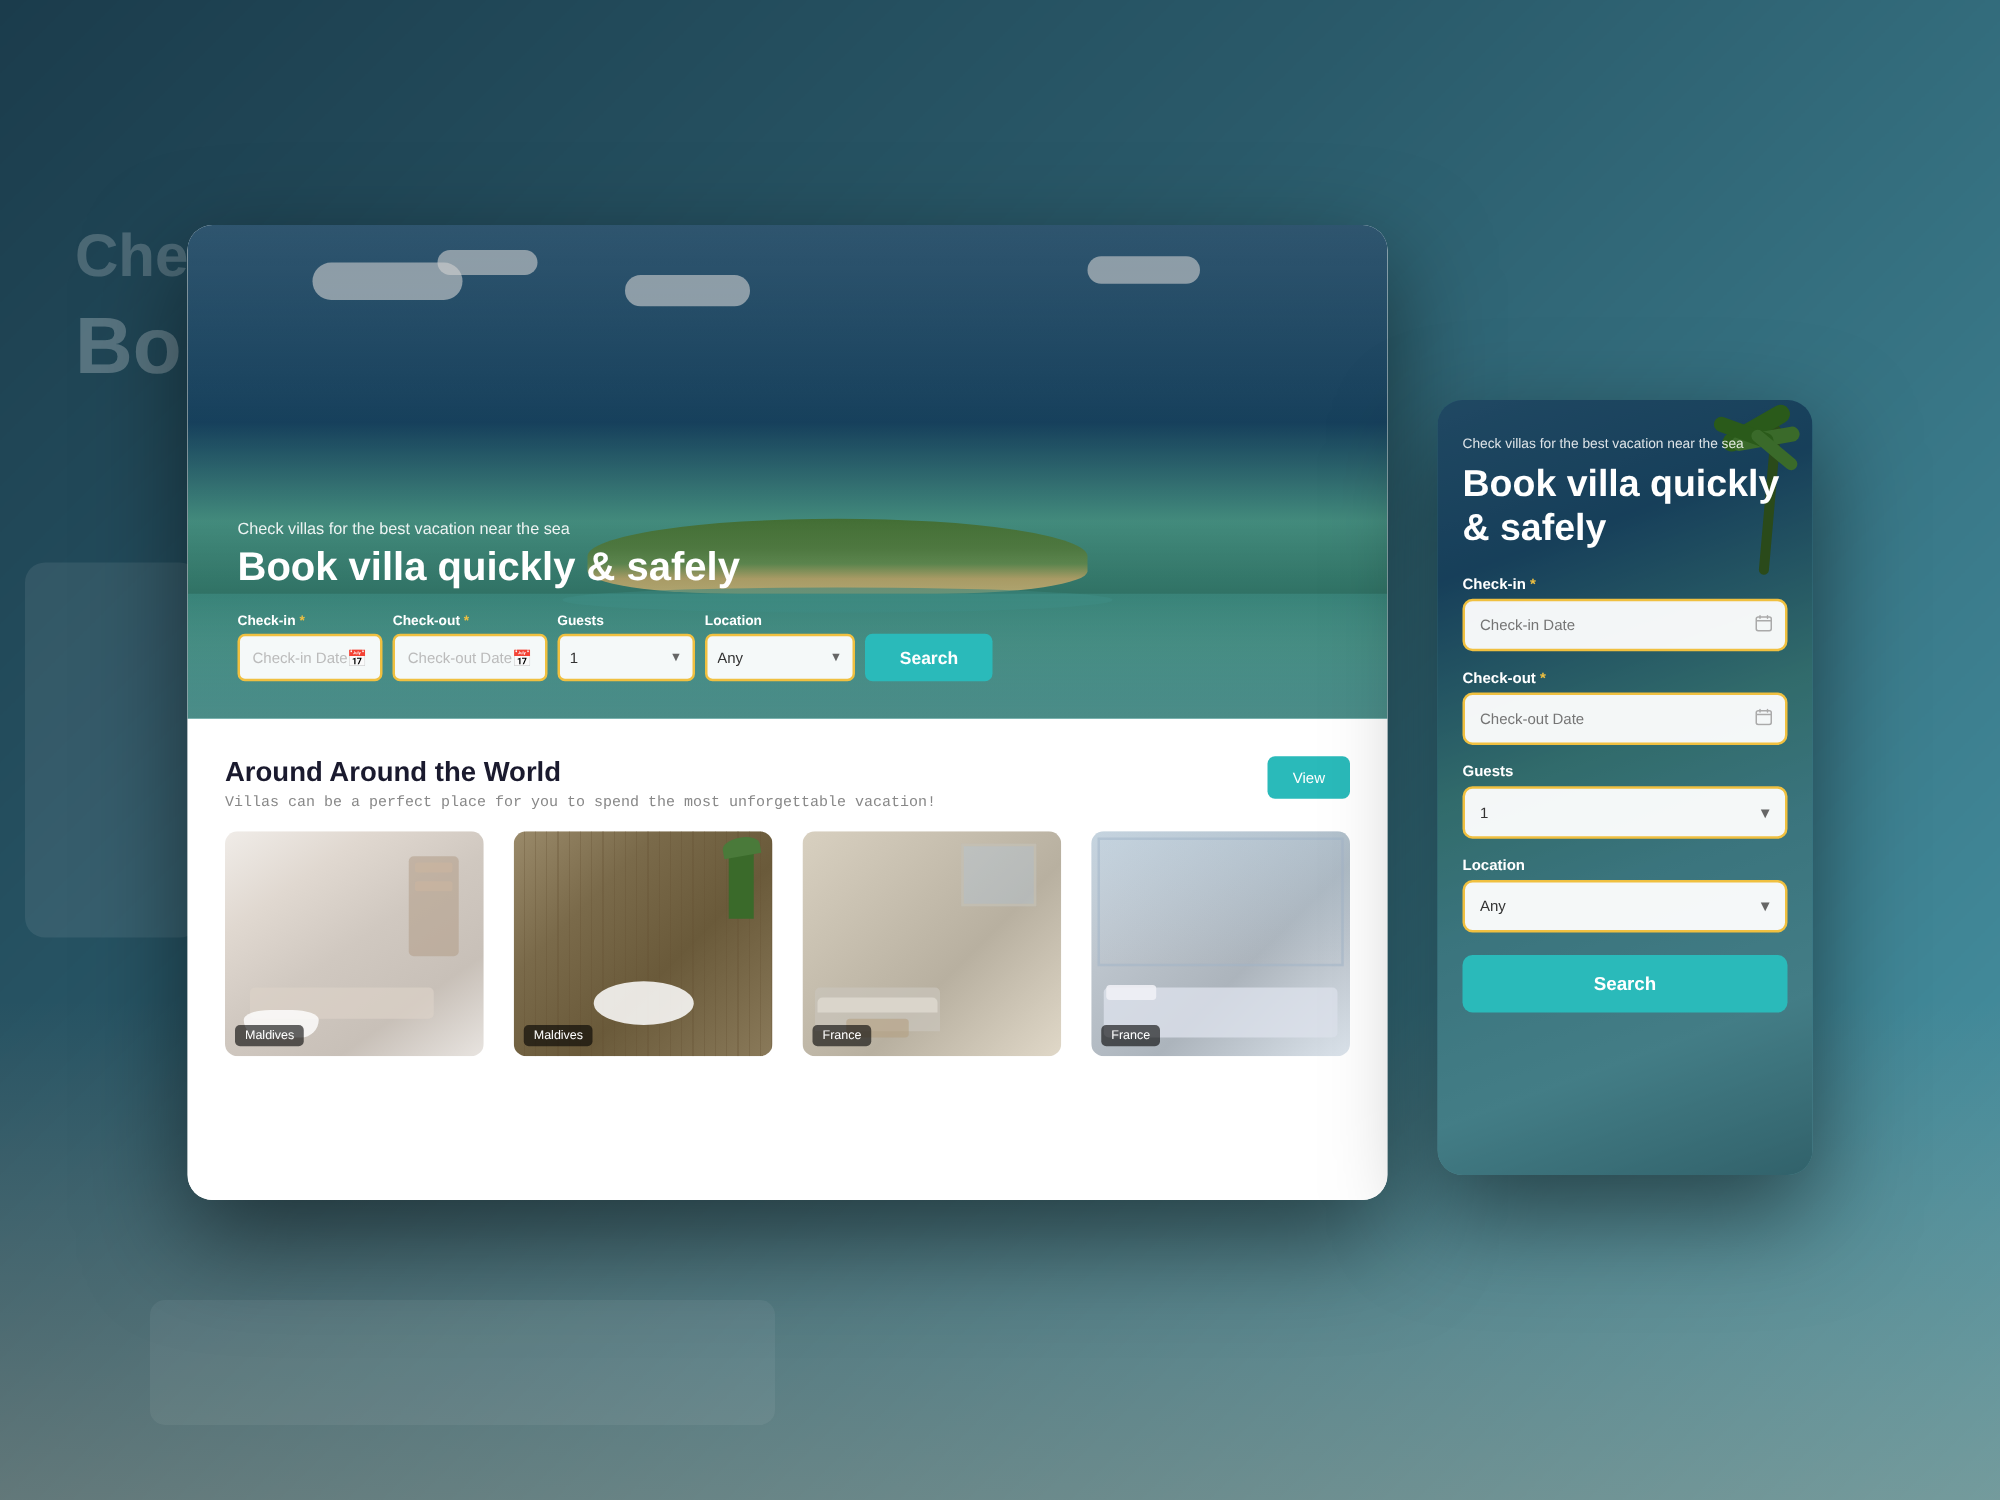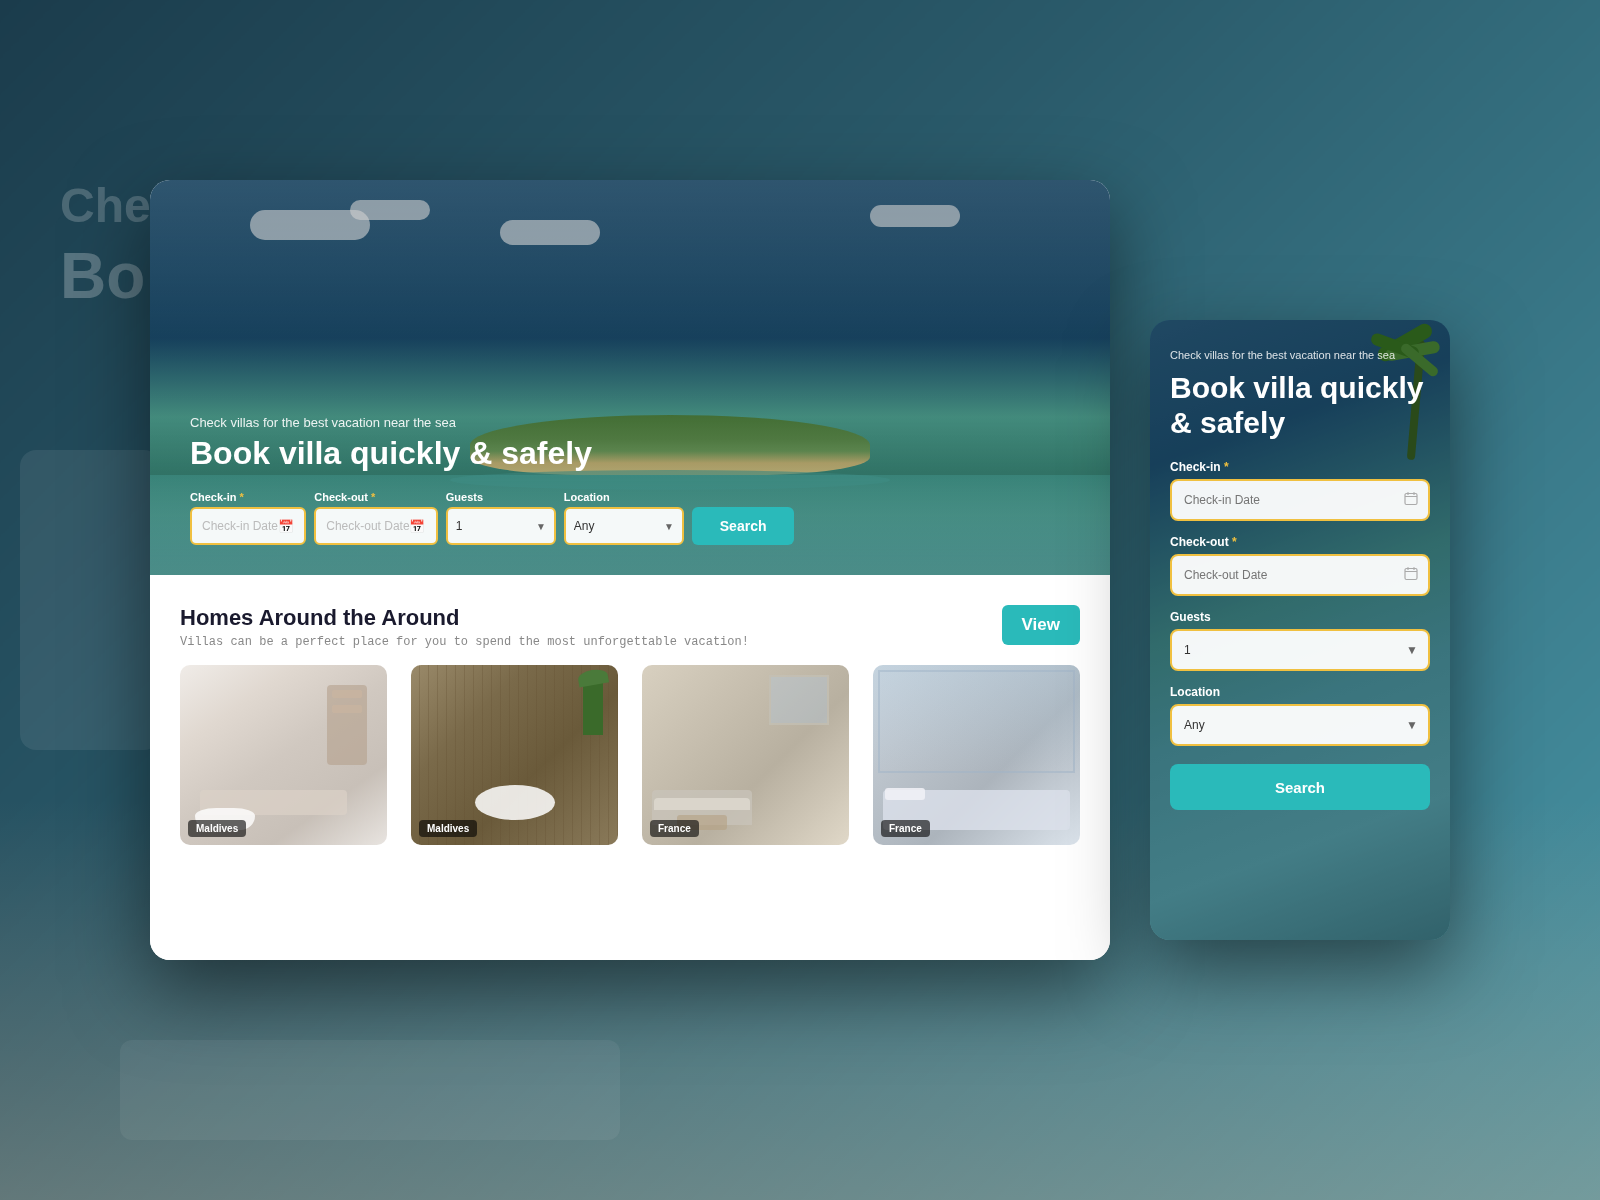--- a/index.html
+++ b/index.html
@@ -231,30 +231,29 @@
       color: #888;
       font-family: Liberation Mono, monospace;
     }
 
     .view-btn {
       background: #2ababa;
       color: white;
       border: none;
       border-radius: 6px;
       padding: 10px 20px;
-      font-size: 17px;
-      font-weight: 700;
+      font-size: 12px;
+      font-weight: 400;
       cursor: pointer;
     }
 
     .property-grid {
       display: flex;
       gap: 24px;
       overflow: hidden;
-      font-weight: bold;
     }
 
     .property-card {
       flex: 1;
       border-radius: 10px;
       overflow: hidden;
       position: relative;
       height: 180px;
     }
 
@@ -568,21 +567,21 @@
             <button class="search-btn-inline">Search</button>
           </div>
 
         </div>
       </div>
     </div>
 
     <div class="homes-section">
       <div class="homes-header">
         <div>
-          <h2 class="homes-title">Homes Around the Around</h2>
+          <h2 class="homes-title">Around Around the World</h2>
           <p class="homes-subtitle">Villas can be a perfect place for you to spend the most unforgettable vacation!</p>
         </div>
         <button class="view-btn">View</button>
       </div>
 
       <div class="property-grid">
 
         <div class="property-card">
           <div class="property-img" style="background:linear-gradient(145deg,#f0ece8 0%,#e0d8d0 25%,#d0c8c0 50%,#c8c0b8 75%,#e8e4e0 100%);position:relative;">
 

